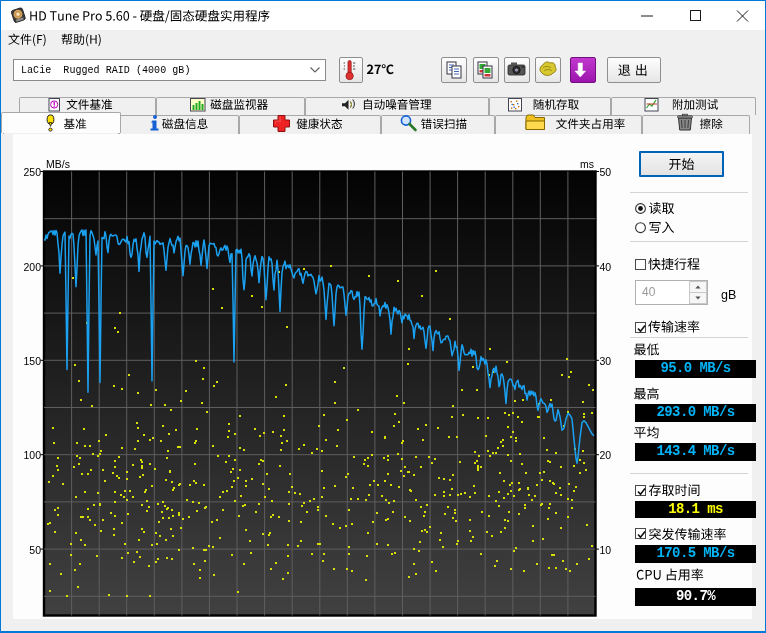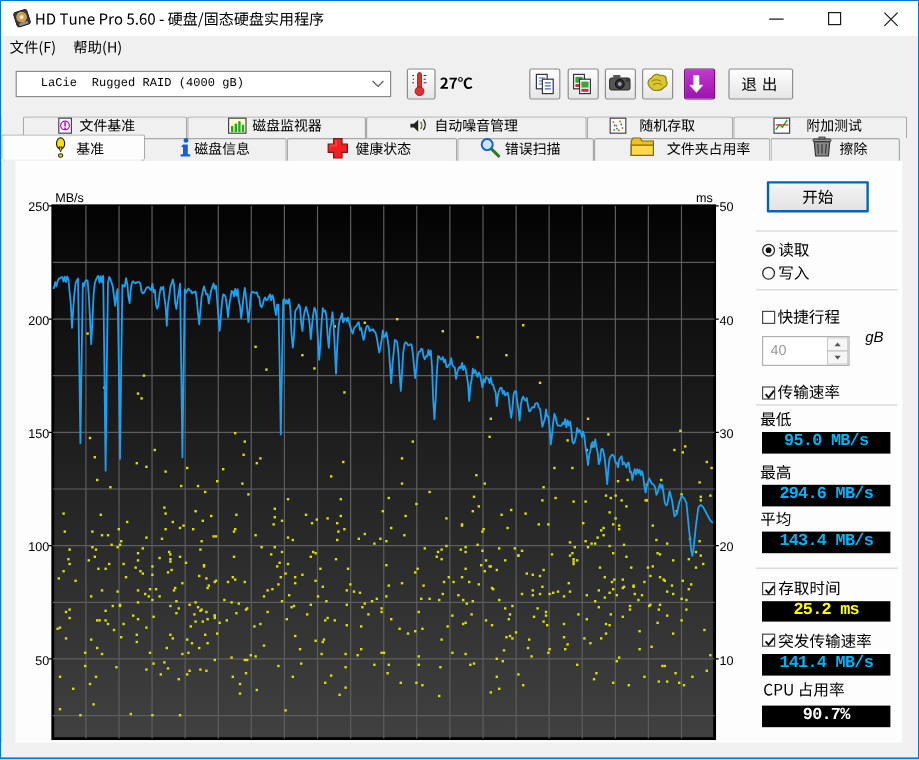--- a/index.html
+++ b/index.html
@@ -2,30 +2,30 @@
 <html><head><meta charset="utf-8"><style>
 * { margin:0; padding:0; box-sizing:border-box; }
 html,body { width:766px; height:633px; overflow:hidden; }
 body { position:relative; font-family:"Liberation Sans",sans-serif; background:#fff; }
 .abs { position:absolute; }
 #win { position:absolute; left:0; top:0; width:766px; height:633px; border:1px solid #0078d7; border-bottom:2.5px solid #0078d7; background:#f0f0f0; }
 #titlebar { position:absolute; left:1px; top:1px; width:764px; height:29px; background:#fff; }
 #menubar { position:absolute; left:1px; top:30px; width:764px; height:20px; background:#f0f0f0; }
 #toolbar { position:absolute; left:1px; top:50px; width:764px; height:46px; background:#f0f0f0; }
 #combo { position:absolute; left:13px; top:59px; width:313px; height:22px; background:#fff; border:1px solid #8a8a8a; }
-#combo span { position:absolute; white-space:pre; left:20px; top:5px; font-family:"Liberation Mono",monospace; font-size:10px; color:#000; letter-spacing:0.05px; }
+#combo span { position:absolute; white-space:pre; left:7px; top:5px; font-family:"Liberation Mono",monospace; font-size:10px; color:#000; letter-spacing:0.05px; }
 .tbtn { position:absolute; top:57px; height:26px; background:linear-gradient(#fdfdfd,#e6e6e6); border:1px solid #8e8e8e; border-radius:2px; }
 #btnpurple { background:linear-gradient(#c238cf,#9c14ad); border:1px solid #70107e; }
 #btnexit { left:607px; width:54px; }
 .tabr1 { position:absolute; top:96.5px; height:18px; background:#f0f0f0; border:1px solid #a8a8a8; border-bottom:none; border-radius:2px 2px 0 0; }
 .tabr2 { position:absolute; top:114.5px; height:19px; background:#f0f0f0; border:1px solid #a8a8a8; border-bottom:none; border-radius:2px 2px 0 0; }
 #tabsel { position:absolute; left:1px; top:112px; width:120px; height:21px; background:#fdfdfd; border:1px solid #a8a8a8; border-bottom:none; border-radius:2px 2px 0 0; }
 #page { position:absolute; left:13px; top:133px; width:739px; height:486px; background:#fdfdfd; }
 #chart { position:absolute; left:0; top:0; }
-.blk { position:absolute; left:635px; width:107px; height:17.5px; background:#000; color:#00b4f8; font-family:"Liberation Mono",monospace; font-weight:bold; font-size:14px; text-align:center; line-height:17.5px; letter-spacing:-0.6px; }
+.blk { position:absolute; left:635px; width:121px; height:17.5px; background:#000; color:#00b4f8; font-family:"Liberation Mono",monospace; font-weight:bold; font-size:14px; text-align:center; line-height:17.5px; letter-spacing:-0.6px; }
 .sep { position:absolute; left:630px; width:118px; height:1px; background:#d4d4d4; }
 .cb { position:absolute; left:634.5px; width:11px; height:11px; background:#fff; border:1px solid #494949; }
 .cb svg { position:absolute; left:0; top:0; }
 #spin { position:absolute; left:635px; top:279.5px; width:73px; height:25px; background:#fff; border:1px solid #b0b0b0; }
 #spin .val { position:absolute; left:6px; top:4.5px; font-size:12px; color:#9a9a9a; }
 #startbtn { position:absolute; left:639px; top:151px; width:85px; height:26px; background:linear-gradient(#f4f4f4,#e3e3e3); border:2px solid #0064b6; border-radius:1px; }
 #statusbar { position:absolute; left:1px; top:619px; width:764px; height:11.5px; background:#f0f0f0; }
 </style></head><body>
 <div id="win"></div>
 <div id="titlebar"></div>
@@ -740,43 +740,43 @@
 <div class="cb" style="top:258.5px"></div>
 <div id="spin">
     <span class="val">40</span>
   </div>
 <svg class="abs" style="left:689px;top:280.5px" width="18" height="23">
 <rect x="0.5" y="0.5" width="17" height="11" fill="#f6f6f6" stroke="#c8c8c8" stroke-width="1"></rect>
 <rect x="0.5" y="11.5" width="17" height="11" fill="#f6f6f6" stroke="#c8c8c8" stroke-width="1"></rect>
 <path d="M9 4.5 l2.6 3 h-5.2 z" fill="#555"></path>
     <path d="M9 18.5 l-2.6 -3 h5.2 z" fill="#555"></path>
 </svg>
-<div class="abs" style="left:721px;top:274px;font-size:12.5px;font-style:italic;">gB</div>
+<div class="abs" style="left:721px;top:288px;font-size:12.5px;">gB</div>
 <div class="cb" style="top:321.5px">
     <svg width="11" height="11">
       <path d="M2 5.5 l2.5 2.8 L9 2.5" fill="none" stroke="#111" stroke-width="1.6"></path>
     </svg>
   </div>
 <div class="sep" style="top:337px"></div>
 <div class="blk" style="top:360px">95.0 MB/s</div>
-<div class="blk" style="top:404px">294.6 MB/s</div>
+<div class="blk" style="top:404px">293.0 MB/s</div>
 <div class="blk" style="top:443px">143.4 MB/s</div>
 <div class="sep" style="top:472.5px"></div>
 <div class="cb" style="top:484.5px">
     <svg width="11" height="11">
       <path d="M2 5.5 l2.5 2.8 L9 2.5" fill="none" stroke="#111" stroke-width="1.6"></path>
     </svg>
   </div>
-<div class="blk" style="top:500.5px;color:#ffff00;">25.2 ms</div>
+<div class="blk" style="top:500.5px;color:#ffff00;">18.1 ms</div>
 <div class="cb" style="top:528px">
     <svg width="11" height="11">
       <path d="M2 5.5 l2.5 2.8 L9 2.5" fill="none" stroke="#111" stroke-width="1.6"></path>
     </svg>
   </div>
-<div class="blk" style="top:545px">141.4 MB/s</div>
+<div class="blk" style="top:545px">170.5 MB/s</div>
 <div class="blk" style="top:588px;color:#fff;">90.7%</div>
 
 <svg class="abs" style="left:0;top:0;pointer-events:none" width="766" height="633" viewBox="0 0 766 633">
 <path d="M30.3 20.5H31.4V16.2H35.7V20.5H36.9V11.3H35.7V15.2H31.4V11.3H30.3Z M39.4 20.5H41.8C44.5 20.5 46.0 18.8 46.0 15.9C46.0 12.9 44.5 11.3 41.7 11.3H39.4ZM40.6 19.5V12.2H41.6C43.8 12.2 44.8 13.5 44.8 15.9C44.8 18.2 43.8 19.5 41.6 19.5Z M52.8 20.5H53.9V12.3H56.7V11.3H50.0V12.3H52.8Z M60.2 20.7C61.2 20.7 61.9 20.2 62.5 19.4H62.5L62.6 20.5H63.6V13.7H62.4V18.5C61.8 19.3 61.3 19.7 60.6 19.7C59.7 19.7 59.3 19.1 59.3 17.9V13.7H58.2V18.0C58.2 19.7 58.8 20.7 60.2 20.7Z M65.9 20.5H67.0V15.6C67.7 14.9 68.2 14.5 68.9 14.5C69.8 14.5 70.2 15.1 70.2 16.3V20.5H71.3V16.2C71.3 14.5 70.7 13.5 69.2 13.5C68.3 13.5 67.6 14.0 67.0 14.7H66.9L66.8 13.7H65.9Z M76.3 20.7C77.2 20.7 77.9 20.4 78.5 20.0L78.1 19.2C77.6 19.5 77.1 19.7 76.4 19.7C75.1 19.7 74.2 18.8 74.2 17.4H78.7C78.8 17.2 78.8 17.0 78.8 16.7C78.8 14.8 77.8 13.5 76.1 13.5C74.5 13.5 73.0 14.9 73.0 17.1C73.0 19.3 74.5 20.7 76.3 20.7ZM74.1 16.5C74.3 15.2 75.1 14.4 76.1 14.4C77.2 14.4 77.8 15.2 77.8 16.5Z M83.4 20.5H84.6V16.8H86.1C88.1 16.8 89.5 15.9 89.5 14.0C89.5 12.0 88.1 11.3 86.0 11.3H83.4ZM84.6 15.9V12.2H85.9C87.5 12.2 88.3 12.7 88.3 14.0C88.3 15.3 87.5 15.9 85.9 15.9Z M91.2 20.5H92.4V16.1C92.8 15.0 93.5 14.5 94.1 14.5C94.4 14.5 94.5 14.6 94.8 14.7L95.0 13.7C94.8 13.5 94.5 13.5 94.2 13.5C93.5 13.5 92.8 14.1 92.3 14.9H92.3L92.2 13.7H91.2Z M98.8 20.7C100.4 20.7 101.9 19.4 101.9 17.1C101.9 14.8 100.4 13.5 98.8 13.5C97.1 13.5 95.6 14.8 95.6 17.1C95.6 19.4 97.1 20.7 98.8 20.7ZM98.8 19.7C97.6 19.7 96.8 18.7 96.8 17.1C96.8 15.5 97.6 14.5 98.8 14.5C99.9 14.5 100.7 15.5 100.7 17.1C100.7 18.7 99.9 19.7 98.8 19.7Z M108.7 20.7C110.2 20.7 111.7 19.5 111.7 17.5C111.7 15.5 110.4 14.6 108.9 14.6C108.3 14.6 107.9 14.7 107.5 14.9L107.8 12.3H111.2V11.3H106.7L106.4 15.6L107.1 16.0C107.6 15.6 108.0 15.4 108.6 15.4C109.7 15.4 110.5 16.2 110.5 17.5C110.5 18.9 109.6 19.7 108.5 19.7C107.5 19.7 106.8 19.2 106.3 18.7L105.7 19.4C106.3 20.1 107.2 20.7 108.7 20.7Z M114.1 20.7C114.5 20.7 114.9 20.3 114.9 19.8C114.9 19.3 114.5 18.9 114.1 18.9C113.6 18.9 113.2 19.3 113.2 19.8C113.2 20.3 113.6 20.7 114.1 20.7Z M119.6 20.7C121.0 20.7 122.2 19.5 122.2 17.7C122.2 15.7 121.2 14.8 119.7 14.8C119.0 14.8 118.2 15.2 117.6 15.9C117.7 13.0 118.7 12.1 120.0 12.1C120.5 12.1 121.1 12.4 121.4 12.8L122.1 12.1C121.6 11.5 120.9 11.1 119.9 11.1C118.1 11.1 116.5 12.5 116.5 16.1C116.5 19.1 117.8 20.7 119.6 20.7ZM117.6 16.8C118.2 16.0 118.9 15.6 119.5 15.6C120.6 15.6 121.2 16.4 121.2 17.7C121.2 18.9 120.5 19.8 119.6 19.8C118.4 19.8 117.8 18.7 117.6 16.8Z M126.3 20.7C128.0 20.7 129.1 19.1 129.1 15.9C129.1 12.7 128.0 11.1 126.3 11.1C124.5 11.1 123.4 12.7 123.4 15.9C123.4 19.1 124.5 20.7 126.3 20.7ZM126.3 19.7C125.2 19.7 124.5 18.6 124.5 15.9C124.5 13.2 125.2 12.0 126.3 12.0C127.3 12.0 128.0 13.2 128.0 15.9C128.0 18.6 127.3 19.7 126.3 19.7Z M133.1 17.4H136.4V16.5H133.1Z M145.1 12.6V17.3H147.7C147.6 17.9 147.4 18.5 147.0 19.1C146.6 18.7 146.2 18.2 145.9 17.7L145.1 17.9C145.5 18.6 145.9 19.2 146.5 19.7C146.0 20.1 145.3 20.5 144.2 20.8C144.4 21.0 144.7 21.3 144.8 21.5C145.9 21.2 146.6 20.7 147.2 20.2C148.2 20.9 149.6 21.3 151.3 21.5C151.4 21.3 151.7 20.9 151.9 20.7C150.2 20.6 148.8 20.2 147.7 19.6C148.2 18.9 148.5 18.1 148.6 17.3H151.4V12.6H148.6V11.4H151.7V10.5H144.9V11.4H147.7V12.6ZM146.0 15.3H147.7V15.9L147.7 16.5H146.0ZM148.6 16.5 148.6 15.9V15.3H150.5V16.5ZM146.0 13.3H147.7V14.6H146.0ZM148.6 13.3H150.5V14.6H148.6ZM140.4 10.6V11.5H141.9C141.6 13.4 141.0 15.2 140.1 16.4C140.3 16.6 140.5 17.2 140.6 17.4C140.8 17.1 141.0 16.8 141.2 16.4V20.9H142.0V19.9H144.5V14.5H142.1C142.4 13.5 142.6 12.5 142.8 11.5H144.6V10.6ZM142.0 15.3H143.7V19.1H142.0Z M157.2 15.2C157.9 15.5 158.8 16.1 159.2 16.5L159.7 15.9C159.2 15.5 158.3 15.0 157.7 14.6ZM158.1 9.8C158.0 10.1 157.9 10.5 157.7 10.9H154.9V13.1L154.9 13.6H152.9V14.4H154.8C154.6 15.2 154.2 16.0 153.2 16.6C153.4 16.7 153.8 17.1 153.9 17.2C155.1 16.5 155.6 15.5 155.8 14.4H161.6V15.9C161.6 16.0 161.5 16.1 161.4 16.1C161.2 16.1 160.6 16.1 160.0 16.1C160.1 16.3 160.3 16.6 160.3 16.9C161.2 16.9 161.7 16.9 162.1 16.7C162.4 16.6 162.5 16.4 162.5 15.9V14.4H164.3V13.6H162.5V10.9H158.7L159.1 10.0ZM157.3 12.4C157.9 12.7 158.7 13.2 159.1 13.6H155.9L155.9 13.1V11.7H161.6V13.6H159.1L159.6 13.0C159.2 12.6 158.4 12.1 157.7 11.8ZM154.3 17.2V20.3H152.8V21.2H164.3V20.3H162.9V17.2ZM155.1 20.3V18.0H156.8V20.3ZM157.7 20.3V18.0H159.4V20.3ZM160.2 20.3V18.0H161.9V20.3Z M165.0 22.7H165.8L169.6 10.5H168.7Z M174.3 16.4H177.9V18.2H174.3ZM173.4 15.6V18.9H178.8V15.6H176.5V14.2H179.6V13.4H176.5V12.0H175.6V13.4H172.6V14.2H175.6V15.6ZM170.9 10.5V21.5H171.8V20.9H180.2V21.5H181.2V10.5ZM171.8 20.1V11.4H180.2V20.1Z M187.1 15.4C187.8 15.8 188.7 16.4 189.1 16.9L190.0 16.4C189.5 15.9 188.6 15.3 187.9 14.9ZM185.7 17.5V19.9C185.7 21.0 186.1 21.2 187.5 21.2C187.8 21.2 190.1 21.2 190.5 21.2C191.7 21.2 192.0 20.8 192.1 19.3C191.8 19.2 191.4 19.1 191.2 18.9C191.2 20.2 191.1 20.4 190.4 20.4C189.9 20.4 187.9 20.4 187.6 20.4C186.8 20.4 186.6 20.3 186.6 19.9V17.5ZM187.4 17.2C188.2 17.8 189.0 18.8 189.4 19.4L190.2 18.9C189.8 18.3 188.9 17.4 188.2 16.7ZM191.7 17.6C192.3 18.6 193.0 20.0 193.2 20.9L194.1 20.6C193.9 19.7 193.2 18.3 192.5 17.3ZM184.2 17.5C184.0 18.5 183.6 19.8 183.0 20.6L183.8 21.0C184.4 20.1 184.8 18.8 185.1 17.8ZM188.1 9.9C188.1 10.5 188.0 11.1 187.9 11.7H183.0V12.6H187.6C187.0 14.2 185.8 15.6 182.9 16.3C183.1 16.5 183.3 16.9 183.4 17.1C186.7 16.2 188.0 14.6 188.6 12.6C189.6 14.9 191.2 16.4 193.7 17.1C193.8 16.8 194.1 16.4 194.3 16.2C192.1 15.7 190.5 14.4 189.6 12.6H194.2V11.7H188.8C189.0 11.1 189.1 10.5 189.1 9.9Z M200.2 12.6V17.3H202.8C202.7 17.9 202.5 18.5 202.2 19.1C201.7 18.7 201.3 18.2 201.1 17.7L200.3 17.9C200.6 18.6 201.0 19.2 201.6 19.7C201.1 20.1 200.4 20.5 199.4 20.8C199.6 21.0 199.8 21.3 199.9 21.5C201.0 21.2 201.7 20.7 202.3 20.2C203.4 20.9 204.8 21.3 206.4 21.5C206.6 21.3 206.8 20.9 207.0 20.7C205.3 20.6 203.9 20.2 202.8 19.6C203.3 18.9 203.6 18.1 203.7 17.3H206.5V12.6H203.8V11.4H206.8V10.5H200.0V11.4H202.9V12.6ZM201.1 15.3H202.9V15.9L202.9 16.5H201.1ZM203.7 16.5 203.8 15.9V15.3H205.7V16.5ZM201.1 13.3H202.9V14.6H201.1ZM203.8 13.3H205.7V14.6H203.8ZM195.5 10.6V11.5H197.1C196.7 13.4 196.1 15.2 195.2 16.4C195.4 16.6 195.6 17.2 195.7 17.4C195.9 17.1 196.1 16.8 196.3 16.4V20.9H197.2V19.9H199.6V14.5H197.2C197.5 13.5 197.8 12.5 197.9 11.5H199.7V10.6ZM197.2 15.3H198.8V19.1H197.2Z M212.3 15.2C213.0 15.5 213.9 16.1 214.3 16.5L214.8 15.9C214.4 15.5 213.5 15.0 212.8 14.6ZM213.2 9.8C213.1 10.1 213.0 10.5 212.8 10.9H210.1V13.1L210.0 13.6H208.0V14.4H209.9C209.7 15.2 209.3 16.0 208.3 16.6C208.5 16.7 208.9 17.1 209.0 17.2C210.2 16.5 210.7 15.5 210.9 14.4H216.7V15.9C216.7 16.0 216.6 16.1 216.5 16.1C216.3 16.1 215.7 16.1 215.1 16.1C215.3 16.3 215.4 16.6 215.4 16.9C216.3 16.9 216.8 16.9 217.2 16.7C217.5 16.6 217.6 16.4 217.6 15.9V14.4H219.4V13.6H217.6V10.9H213.8L214.2 10.0ZM212.4 12.4C213.0 12.7 213.8 13.2 214.2 13.6H211.0L211.0 13.1V11.7H216.7V13.6H214.3L214.7 13.0C214.3 12.6 213.5 12.1 212.8 11.8ZM209.4 17.2V20.3H208.0V21.2H219.4V20.3H218.0V17.2ZM210.3 20.3V18.0H211.9V20.3ZM212.8 20.3V18.0H214.5V20.3ZM215.4 20.3V18.0H217.1V20.3Z M226.7 19.2C228.4 19.8 230.0 20.7 231.1 21.4L231.6 20.7C230.6 19.9 228.8 19.1 227.2 18.5ZM223.0 13.5C223.6 13.9 224.4 14.5 224.8 15.0L225.4 14.3C225.0 13.8 224.2 13.3 223.5 12.9ZM221.7 15.5C222.4 15.9 223.3 16.5 223.7 16.9L224.2 16.2C223.8 15.8 223.0 15.2 222.3 14.8ZM221.1 11.4V13.9H222.0V12.3H230.4V13.9H231.4V11.4H227.1C226.9 10.9 226.6 10.3 226.3 9.9L225.3 10.2C225.6 10.5 225.8 11.0 226.0 11.4ZM220.8 17.3V18.1H225.4C224.7 19.3 223.4 20.1 221.0 20.6C221.2 20.9 221.4 21.2 221.5 21.5C224.3 20.8 225.7 19.7 226.4 18.1H231.7V17.3H226.7C227.1 16.1 227.2 14.6 227.2 12.9H226.3C226.2 14.7 226.1 16.1 225.7 17.3Z M234.4 10.8V15.4C234.4 17.2 234.3 19.4 232.9 21.0C233.1 21.1 233.5 21.4 233.6 21.6C234.6 20.5 235.0 19.1 235.2 17.7H238.4V21.4H239.3V17.7H242.7V20.2C242.7 20.4 242.6 20.5 242.4 20.5C242.1 20.6 241.3 20.6 240.4 20.5C240.5 20.8 240.7 21.2 240.7 21.4C241.9 21.4 242.6 21.4 243.1 21.3C243.5 21.1 243.6 20.8 243.6 20.2V10.8ZM235.3 11.7H238.4V13.8H235.3ZM242.7 11.7V13.8H239.3V11.7ZM235.3 14.7H238.4V16.8H235.3C235.3 16.3 235.3 15.8 235.3 15.4ZM242.7 14.7V16.8H239.3V14.7Z M251.7 11.3H255.5V13.6H251.7ZM250.8 10.5V14.4H256.4V10.5ZM250.7 17.9V18.7H253.1V20.3H249.8V21.2H257.1V20.3H254.1V18.7H256.6V17.9H254.1V16.4H256.9V15.5H250.4V16.4H253.1V17.9ZM249.6 10.1C248.7 10.6 247.0 10.9 245.6 11.2C245.7 11.4 245.8 11.7 245.9 11.9C246.5 11.8 247.1 11.7 247.7 11.6V13.5H245.7V14.4H247.6C247.1 15.8 246.2 17.5 245.4 18.3C245.6 18.6 245.8 18.9 245.9 19.2C246.5 18.4 247.2 17.2 247.7 15.9V21.5H248.6V16.1C249.1 16.6 249.6 17.3 249.8 17.6L250.3 16.9C250.1 16.6 249.0 15.5 248.6 15.2V14.4H250.2V13.5H248.6V11.4C249.2 11.2 249.8 11.0 250.2 10.9Z M262.3 15.0C263.1 15.4 264.1 15.9 264.9 16.3H260.5V17.1H264.4V20.4C264.4 20.6 264.3 20.6 264.1 20.7C263.8 20.7 263.0 20.7 262.1 20.6C262.2 20.9 262.4 21.3 262.4 21.5C263.5 21.5 264.3 21.5 264.7 21.4C265.2 21.2 265.3 21.0 265.3 20.4V17.1H268.1C267.6 17.7 267.1 18.3 266.7 18.7L267.5 19.0C268.2 18.4 268.9 17.4 269.5 16.5L268.8 16.2L268.7 16.3H266.3L266.4 16.2C266.2 16.0 265.9 15.9 265.5 15.7C266.5 15.1 267.6 14.3 268.4 13.5L267.7 13.1L267.5 13.1H261.2V13.9H266.7C266.1 14.4 265.4 14.9 264.7 15.3C264.0 15.0 263.4 14.7 262.8 14.5ZM263.5 10.2C263.7 10.5 263.9 11.0 264.1 11.4H259.1V14.9C259.1 16.7 259.0 19.2 258.0 21.0C258.2 21.1 258.6 21.4 258.8 21.5C259.9 19.6 260.0 16.8 260.0 14.9V12.2H269.5V11.4H265.2C265.0 10.9 264.7 10.3 264.4 9.9Z" fill="#000"></path>
     <path d="M13.1 33.9C13.4 34.5 13.8 35.3 14.0 35.8L15.0 35.5C14.8 35.0 14.4 34.2 14.0 33.6ZM8.6 35.8V36.7H10.5C11.2 38.5 12.1 40.1 13.4 41.4C12.0 42.5 10.4 43.3 8.4 43.9C8.6 44.1 8.9 44.5 9.0 44.7C11.0 44.1 12.7 43.2 14.0 42.0C15.4 43.2 17.0 44.1 19.0 44.7C19.1 44.4 19.4 44.0 19.6 43.8C17.7 43.4 16.1 42.5 14.7 41.4C15.9 40.2 16.9 38.6 17.6 36.7H19.4V35.8ZM14.0 40.8C12.9 39.6 12.0 38.3 11.4 36.7H16.5C15.9 38.3 15.1 39.7 14.0 40.8Z M23.8 39.7V40.6H27.2V44.8H28.1V40.6H31.4V39.7H28.1V37.1H30.9V36.2H28.1V33.9H27.2V36.2H25.6C25.8 35.6 25.9 35.1 26.0 34.5L25.2 34.3C24.9 35.9 24.4 37.4 23.7 38.4C23.9 38.5 24.3 38.8 24.5 38.9C24.8 38.4 25.1 37.8 25.4 37.1H27.2V39.7ZM23.2 33.8C22.6 35.6 21.5 37.4 20.4 38.6C20.5 38.8 20.8 39.2 20.9 39.4C21.3 39.0 21.6 38.6 22.0 38.0V44.7H22.9V36.6C23.3 35.8 23.7 34.9 24.1 34.0Z M34.9 46.2 35.5 45.9C34.5 44.1 34.0 42.1 34.0 40.1C34.0 38.0 34.5 36.0 35.5 34.3L34.9 34.0C33.8 35.8 33.1 37.7 33.1 40.1C33.1 42.4 33.8 44.4 34.9 46.2Z M37.3 43.8H38.4V39.9H41.7V38.9H38.4V35.9H42.3V35.0H37.3Z M43.9 46.2C45.0 44.4 45.6 42.4 45.6 40.1C45.6 37.7 45.0 35.8 43.9 34.0L43.2 34.3C44.2 36.0 44.7 38.0 44.7 40.1C44.7 42.1 44.2 44.1 43.2 45.9Z" fill="#000"></path>
     <path d="M64.3 33.7V34.7H61.8V35.4H64.3V36.3H62.0V37.0H64.3V37.3C64.3 37.5 64.3 37.7 64.2 37.9H61.6V38.7H63.8C63.5 39.2 62.8 39.7 61.8 40.1C62.0 40.2 62.3 40.5 62.5 40.7C63.8 40.2 64.5 39.4 64.9 38.7H67.5V37.9H65.1C65.2 37.7 65.2 37.5 65.2 37.3V37.0H67.2V36.3H65.2V35.4H67.4V34.7H65.2V33.7ZM68.0 34.2V40.2H68.9V35.0H70.9C70.6 35.5 70.2 36.1 69.8 36.6C70.9 37.2 71.3 37.8 71.3 38.2C71.3 38.5 71.2 38.6 71.0 38.7C70.8 38.8 70.6 38.8 70.5 38.8C70.1 38.8 69.7 38.8 69.2 38.8C69.3 39.0 69.4 39.3 69.4 39.5C69.9 39.6 70.4 39.6 70.8 39.5C71.1 39.5 71.4 39.4 71.6 39.3C72.0 39.1 72.2 38.8 72.1 38.3C72.1 37.7 71.8 37.2 70.8 36.5C71.3 35.9 71.8 35.2 72.3 34.6L71.6 34.2L71.5 34.2ZM62.8 40.7V44.1H63.7V41.5H66.5V44.7H67.4V41.5H70.5V43.1C70.5 43.3 70.4 43.3 70.2 43.3C70.0 43.3 69.3 43.3 68.5 43.3C68.7 43.5 68.8 43.8 68.9 44.1C69.9 44.1 70.5 44.1 70.9 44.0C71.3 43.8 71.4 43.6 71.4 43.1V40.7H67.4V39.7H66.5V40.7Z M80.6 33.7C80.6 34.6 80.6 35.6 80.6 36.4H78.6V37.3H80.5C80.4 40.2 79.8 42.7 77.5 44.1C77.7 44.3 78.0 44.6 78.1 44.8C80.6 43.2 81.2 40.5 81.4 37.3H83.3C83.2 41.7 83.0 43.3 82.7 43.7C82.6 43.8 82.5 43.8 82.3 43.8C82.0 43.8 81.4 43.8 80.7 43.8C80.9 44.0 81.0 44.4 81.0 44.7C81.6 44.7 82.3 44.7 82.6 44.7C83.0 44.6 83.3 44.5 83.5 44.2C83.9 43.7 84.0 42.0 84.1 36.9C84.1 36.8 84.1 36.4 84.1 36.4H81.4C81.5 35.6 81.5 34.6 81.5 33.7ZM73.4 42.7 73.6 43.6C75.0 43.2 77.0 42.8 78.9 42.3L78.9 41.5L78.2 41.7V34.3H74.3V42.5ZM75.1 42.3V40.3H77.3V41.9ZM75.1 37.7H77.3V39.5H75.1ZM75.1 36.9V35.1H77.3V36.9Z M87.9 46.2 88.5 45.9C87.5 44.1 87.0 42.1 87.0 40.1C87.0 38.0 87.5 36.0 88.5 34.3L87.9 34.0C86.8 35.8 86.1 37.7 86.1 40.1C86.1 42.4 86.8 44.4 87.9 46.2Z M90.3 43.8H91.4V39.6H95.5V43.8H96.6V35.0H95.5V38.7H91.4V35.0H90.3Z M99.0 46.2C100.1 44.4 100.7 42.4 100.7 40.1C100.7 37.7 100.1 35.8 99.0 34.0L98.3 34.3C99.3 36.0 99.8 38.0 99.8 40.1C99.8 42.1 99.3 44.1 98.3 45.9Z" fill="#000"></path>
     <path d="M367.0 74.0H373.3V72.4H371.3C370.8 72.4 370.2 72.5 369.7 72.6C371.4 70.9 372.9 69.1 372.9 67.4C372.9 65.6 371.7 64.5 369.9 64.5C368.6 64.5 367.8 65.0 366.9 65.9L368.0 66.9C368.4 66.4 369.0 66.0 369.7 66.0C370.6 66.0 371.1 66.5 371.1 67.5C371.1 68.9 369.6 70.7 367.0 72.9Z M376.3 74.0H378.1C378.3 70.4 378.6 68.4 380.8 65.8V64.7H374.6V66.2H378.8C377.0 68.7 376.4 70.8 376.3 74.0Z M383.7 68.2C384.8 68.2 385.7 67.3 385.7 66.2C385.7 65.0 384.8 64.2 383.7 64.2C382.6 64.2 381.7 65.0 381.7 66.2C381.7 67.3 382.6 68.2 383.7 68.2ZM383.7 67.3C383.1 67.3 382.7 66.8 382.7 66.2C382.7 65.5 383.1 65.1 383.7 65.1C384.3 65.1 384.7 65.5 384.7 66.2C384.7 66.8 384.3 67.3 383.7 67.3ZM390.8 74.2C391.9 74.2 392.9 73.7 393.7 72.8L392.6 71.7C392.2 72.2 391.6 72.6 390.8 72.6C389.3 72.6 388.3 71.3 388.3 69.3C388.3 67.3 389.4 66.1 390.8 66.1C391.5 66.1 392.0 66.4 392.5 66.8L393.5 65.7C392.9 65.0 392.0 64.5 390.8 64.5C388.4 64.5 386.4 66.3 386.4 69.4C386.4 72.5 388.3 74.2 390.8 74.2Z" fill="#000"></path>
     <path d="M618.8 65.1C619.6 65.8 620.4 66.7 620.8 67.3L621.5 66.7C621.1 66.1 620.3 65.2 619.6 64.6ZM627.9 67.5V68.7H623.9V67.5ZM627.9 66.7H623.9V65.5H627.9ZM622.8 73.9C623.1 73.8 623.5 73.6 626.2 72.8C626.1 72.7 626.1 72.3 626.1 72.0L623.9 72.6V69.5H628.9V64.7H622.9V72.2C622.9 72.7 622.6 73.0 622.3 73.1C622.5 73.3 622.7 73.7 622.8 73.9ZM625.1 70.5C626.5 71.5 628.1 72.9 628.9 73.9L629.7 73.3C629.2 72.8 628.5 72.2 627.8 71.5C628.5 71.1 629.3 70.6 629.9 70.1L629.1 69.5C628.7 70.0 627.8 70.6 627.1 71.0C626.7 70.6 626.2 70.3 625.7 70.0ZM621.2 68.7H618.5V69.6H620.2V73.6C619.7 73.9 619.0 74.4 618.3 75.0L618.9 75.8C619.6 75.0 620.3 74.3 620.8 74.3C621.1 74.3 621.5 74.7 622.0 75.0C622.9 75.6 624.1 75.7 625.6 75.7C626.8 75.7 629.1 75.6 630.1 75.6C630.1 75.3 630.2 74.8 630.3 74.6C629.1 74.7 627.1 74.8 625.6 74.8C624.2 74.8 623.1 74.7 622.2 74.3C621.8 74.0 621.5 73.7 621.2 73.6Z M636.2 70.6V75.3H645.4V76.0H646.4V70.6H645.4V74.3H641.8V69.7H645.9V65.2H644.9V68.8H641.8V64.1H640.7V68.8H637.8V65.3H636.8V69.7H640.7V74.3H637.2V70.6Z" fill="#000"></path>
     <path d="M71.1 99.3C71.5 99.8 71.8 100.6 72.0 101.1L72.9 100.8C72.8 100.3 72.4 99.5 72.0 99.0ZM66.8 101.1V102.0H68.6C69.3 103.7 70.2 105.2 71.4 106.5C70.1 107.5 68.5 108.3 66.6 108.9C66.8 109.1 67.1 109.5 67.2 109.7C69.1 109.1 70.7 108.2 72.0 107.1C73.3 108.3 74.9 109.1 76.8 109.6C77.0 109.4 77.2 109.0 77.4 108.8C75.6 108.4 74.0 107.6 72.7 106.5C73.9 105.3 74.8 103.8 75.4 102.0H77.3V101.1ZM72.0 105.9C71.0 104.8 70.1 103.4 69.5 102.0H74.4C73.9 103.5 73.1 104.8 72.0 105.9Z M81.5 104.8V105.7H84.8V109.7H85.7V105.7H88.9V104.8H85.7V102.3H88.3V101.4H85.7V99.2H84.8V101.4H83.3C83.4 100.9 83.5 100.4 83.6 99.8L82.8 99.6C82.5 101.2 82.1 102.7 81.4 103.6C81.6 103.7 82.0 103.9 82.1 104.1C82.4 103.6 82.7 103.0 83.0 102.3H84.8V104.8ZM80.9 99.1C80.3 100.9 79.3 102.6 78.2 103.7C78.3 103.9 78.6 104.4 78.7 104.6C79.0 104.2 79.4 103.7 79.7 103.2V109.7H80.6V101.9C81.0 101.1 81.4 100.2 81.7 99.3Z M97.3 99.1V100.2H93.1V99.1H92.2V100.2H90.5V100.9H92.2V104.6H89.9V105.4H92.5C91.8 106.2 90.8 106.9 89.8 107.3C90.0 107.5 90.3 107.8 90.4 108.0C91.5 107.5 92.7 106.5 93.4 105.4H97.1C97.8 106.4 98.9 107.4 100.0 107.8C100.2 107.6 100.4 107.3 100.6 107.2C99.6 106.8 98.7 106.1 98.0 105.4H100.5V104.6H98.2V100.9H100.0V100.2H98.2V99.1ZM93.1 100.9H97.3V101.7H93.1ZM94.7 105.7V106.7H92.4V107.4H94.7V108.7H90.8V109.4H99.6V108.7H95.6V107.4H98.1V106.7H95.6V105.7ZM93.1 102.3H97.3V103.2H93.1ZM93.1 103.8H97.3V104.6H93.1Z M101.6 99.9C102.1 100.7 102.8 101.9 103.1 102.6L103.9 102.1C103.6 101.4 102.9 100.4 102.3 99.6ZM101.6 108.8 102.4 109.2C103.0 108.1 103.6 106.6 104.1 105.3L103.3 104.9C102.8 106.2 102.1 107.8 101.6 108.8ZM106.0 104.2H108.5V105.8H106.0ZM106.0 103.5V101.9H108.5V103.5ZM108.0 99.5C108.4 100.0 108.7 100.7 108.9 101.1H106.2C106.5 100.6 106.8 100.0 107.0 99.4L106.2 99.2C105.6 100.9 104.6 102.7 103.4 103.8C103.6 103.9 104.0 104.2 104.1 104.4C104.5 104.0 104.9 103.5 105.2 102.9V109.7H106.0V108.9H112.1V108.1H109.3V106.5H111.6V105.8H109.3V104.2H111.6V103.5H109.3V101.9H111.8V101.1H109.0L109.7 100.8C109.5 100.3 109.1 99.6 108.8 99.1ZM106.0 106.5H108.5V108.1H106.0Z" fill="#000"></path>
     <path d="M210.7 99.7V100.4H212.0C211.7 102.4 211.3 104.3 210.5 105.5C210.6 105.7 210.8 106.1 210.9 106.3C211.1 106.0 211.3 105.6 211.5 105.3V109.2H212.2V108.3H214.0V103.2H212.2C212.4 102.3 212.6 101.4 212.7 100.4H214.2V99.7ZM212.2 103.9H213.3V107.5H212.2ZM219.3 99.0C219.1 99.7 218.7 100.5 218.4 101.1H216.4L217.1 100.8C216.9 100.4 216.5 99.6 216.1 99.1L215.4 99.4C215.8 99.9 216.2 100.6 216.3 101.1H214.4V101.9H221.3V101.1H219.2C219.5 100.6 219.9 99.9 220.2 99.3ZM214.3 109.2C214.5 109.1 214.8 109.0 216.9 108.7C217.0 109.0 217.0 109.3 217.0 109.5L217.7 109.4C217.6 108.6 217.3 107.5 217.0 106.7L216.4 106.8C216.5 107.2 216.6 107.6 216.7 108.1L215.2 108.3C216.1 107.0 217.0 105.3 217.7 103.7L217.0 103.4C216.8 103.9 216.6 104.3 216.4 104.8L215.2 104.9C215.7 104.2 216.1 103.2 216.4 102.4L215.7 102.1C215.4 103.1 214.8 104.2 214.7 104.5C214.5 104.8 214.4 105.0 214.2 105.0C214.3 105.2 214.4 105.6 214.4 105.8C214.6 105.7 214.9 105.6 216.0 105.5C215.5 106.5 215.1 107.3 214.9 107.6C214.5 108.1 214.3 108.4 214.0 108.5C214.1 108.7 214.3 109.1 214.3 109.2ZM217.9 109.2C218.1 109.1 218.4 109.0 220.6 108.7C220.7 109.0 220.8 109.3 220.8 109.5L221.4 109.4C221.3 108.6 221.0 107.5 220.6 106.6L219.9 106.7C220.1 107.1 220.3 107.6 220.4 108.0L218.7 108.3C219.6 107.0 220.4 105.3 221.1 103.6L220.3 103.3C220.1 103.8 220.0 104.3 219.7 104.8L218.5 104.9C218.9 104.1 219.4 103.2 219.6 102.4L218.9 102.0C218.6 103.1 218.1 104.2 218.0 104.5C217.8 104.8 217.7 104.9 217.5 105.0C217.6 105.2 217.8 105.6 217.8 105.7C218.0 105.7 218.2 105.6 219.4 105.5C219.0 106.5 218.6 107.2 218.4 107.5C218.1 108.0 217.8 108.4 217.6 108.5C217.7 108.7 217.8 109.0 217.9 109.2L217.9 109.2Z M226.3 103.9C227.0 104.2 227.8 104.7 228.2 105.1L228.6 104.5C228.2 104.2 227.4 103.7 226.8 103.4ZM227.2 98.9C227.1 99.2 227.0 99.6 226.8 99.9H224.3V102.0L224.2 102.4H222.4V103.2H224.1C224.0 103.9 223.6 104.6 222.7 105.2C222.8 105.3 223.2 105.6 223.3 105.8C224.4 105.1 224.8 104.1 225.0 103.2H230.4V104.5C230.4 104.7 230.3 104.7 230.2 104.7C230.0 104.7 229.5 104.7 228.9 104.7C229.1 104.9 229.2 105.2 229.2 105.5C230.0 105.5 230.5 105.5 230.8 105.3C231.2 105.2 231.3 105.0 231.3 104.6V103.2H232.9V102.4H231.3V99.9H227.7L228.1 99.1ZM226.4 101.3C227.0 101.6 227.8 102.1 228.1 102.4H225.1L225.1 102.0V100.6H230.4V102.4H228.1L228.6 101.9C228.2 101.5 227.4 101.1 226.8 100.8ZM223.6 105.8V108.6H222.3V109.4H232.9V108.6H231.6V105.8ZM224.4 108.6V106.5H226.0V108.6ZM226.8 108.6V106.5H228.4V108.6ZM229.2 108.6V106.5H230.7V108.6Z M240.8 102.8C241.6 103.3 242.6 104.2 243.1 104.7L243.8 104.2C243.3 103.6 242.2 102.8 241.4 102.3ZM237.1 99.1V104.6H237.9V99.1ZM234.8 99.5V104.2H235.7V99.5ZM240.5 99.1C240.1 100.8 239.4 102.4 238.4 103.4C238.6 103.6 239.0 103.8 239.1 104.0C239.7 103.3 240.2 102.4 240.6 101.5H244.4V100.7H240.9C241.1 100.2 241.3 99.7 241.4 99.2ZM235.3 105.3V108.6H233.9V109.4H244.5V108.6H243.2V105.3ZM236.1 108.6V106.1H237.6V108.6ZM238.4 108.6V106.1H240.0V108.6ZM240.8 108.6V106.1H242.4V108.6Z M250.2 99.6V105.8H251.1V100.4H254.7V105.8H255.5V99.6ZM246.8 99.5C247.2 99.9 247.7 100.6 247.9 101.0L248.6 100.5C248.4 100.1 247.9 99.5 247.4 99.1ZM252.4 101.3V103.5C252.4 105.4 252.0 107.6 249.1 109.1C249.3 109.2 249.6 109.6 249.7 109.7C251.4 108.8 252.3 107.6 252.8 106.3V108.6C252.8 109.3 253.1 109.6 253.9 109.6H254.9C256.0 109.6 256.1 109.1 256.2 107.3C256.0 107.2 255.7 107.1 255.5 106.9C255.4 108.6 255.4 108.9 255.0 108.9H254.0C253.7 108.9 253.6 108.8 253.6 108.5V105.6H253.0C253.2 104.9 253.2 104.2 253.2 103.6V101.3ZM245.7 101.1V101.9H248.5C247.9 103.3 246.6 104.8 245.5 105.6C245.6 105.7 245.8 106.2 245.9 106.4C246.3 106.1 246.8 105.7 247.2 105.2V109.7H248.0V104.7C248.4 105.2 248.9 105.9 249.2 106.3L249.7 105.6C249.5 105.3 248.7 104.4 248.2 103.9C248.8 103.1 249.3 102.2 249.6 101.3L249.1 101.0L249.0 101.1Z M258.9 100.3H260.8V102.0H258.9ZM263.8 100.3H265.9V102.0H263.8ZM263.7 103.2C264.2 103.4 264.8 103.7 265.2 103.9H261.8C262.1 103.6 262.3 103.2 262.5 102.8L261.7 102.6V99.6H258.1V102.7H261.6C261.4 103.1 261.1 103.5 260.8 103.9H257.2V104.7H260.1C259.3 105.4 258.2 106.0 256.9 106.5C257.1 106.7 257.3 107.0 257.4 107.2L258.1 106.9V109.7H258.9V109.4H260.8V109.7H261.7V106.1H259.5C260.1 105.7 260.7 105.2 261.2 104.7H263.4C263.8 105.2 264.5 105.7 265.2 106.1H263.0V109.7H263.8V109.4H265.9V109.7H266.7V106.9L267.3 107.1C267.4 106.9 267.7 106.5 267.9 106.4C266.6 106.1 265.3 105.5 264.4 104.7H267.6V103.9H265.6L265.9 103.6C265.5 103.3 264.8 102.9 264.2 102.7ZM263.0 99.6V102.7H266.7V99.6ZM258.9 108.6V106.9H260.8V108.6ZM263.8 108.6V106.9H265.9V108.6Z" fill="#000"></path>

